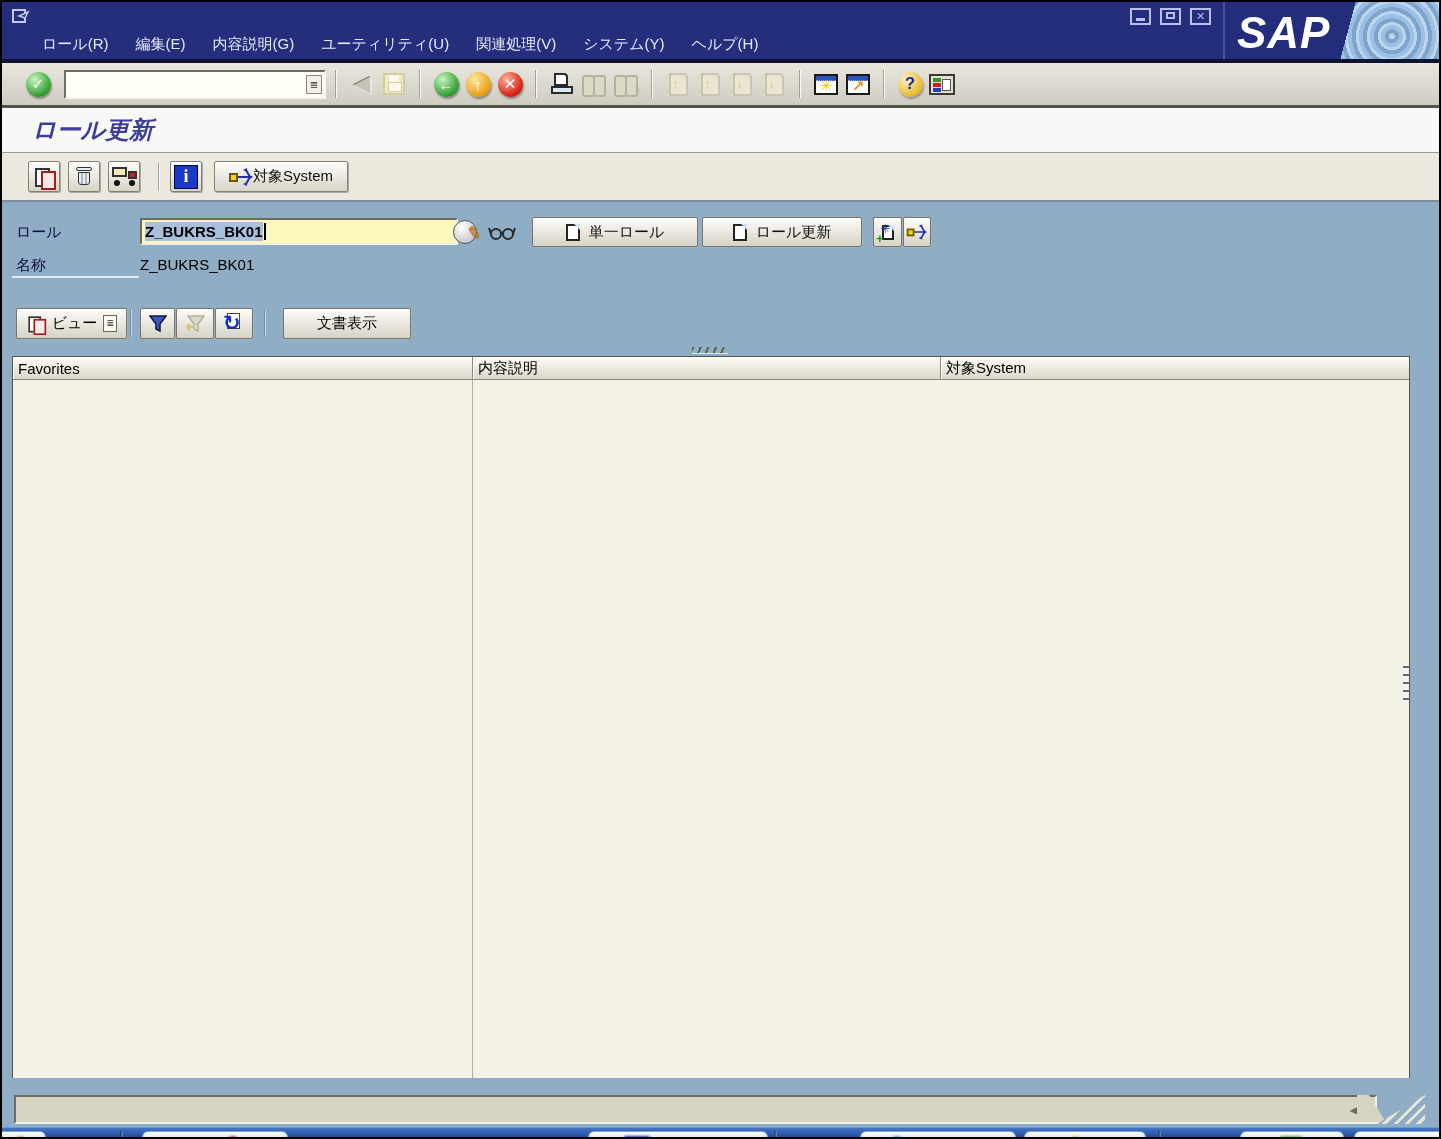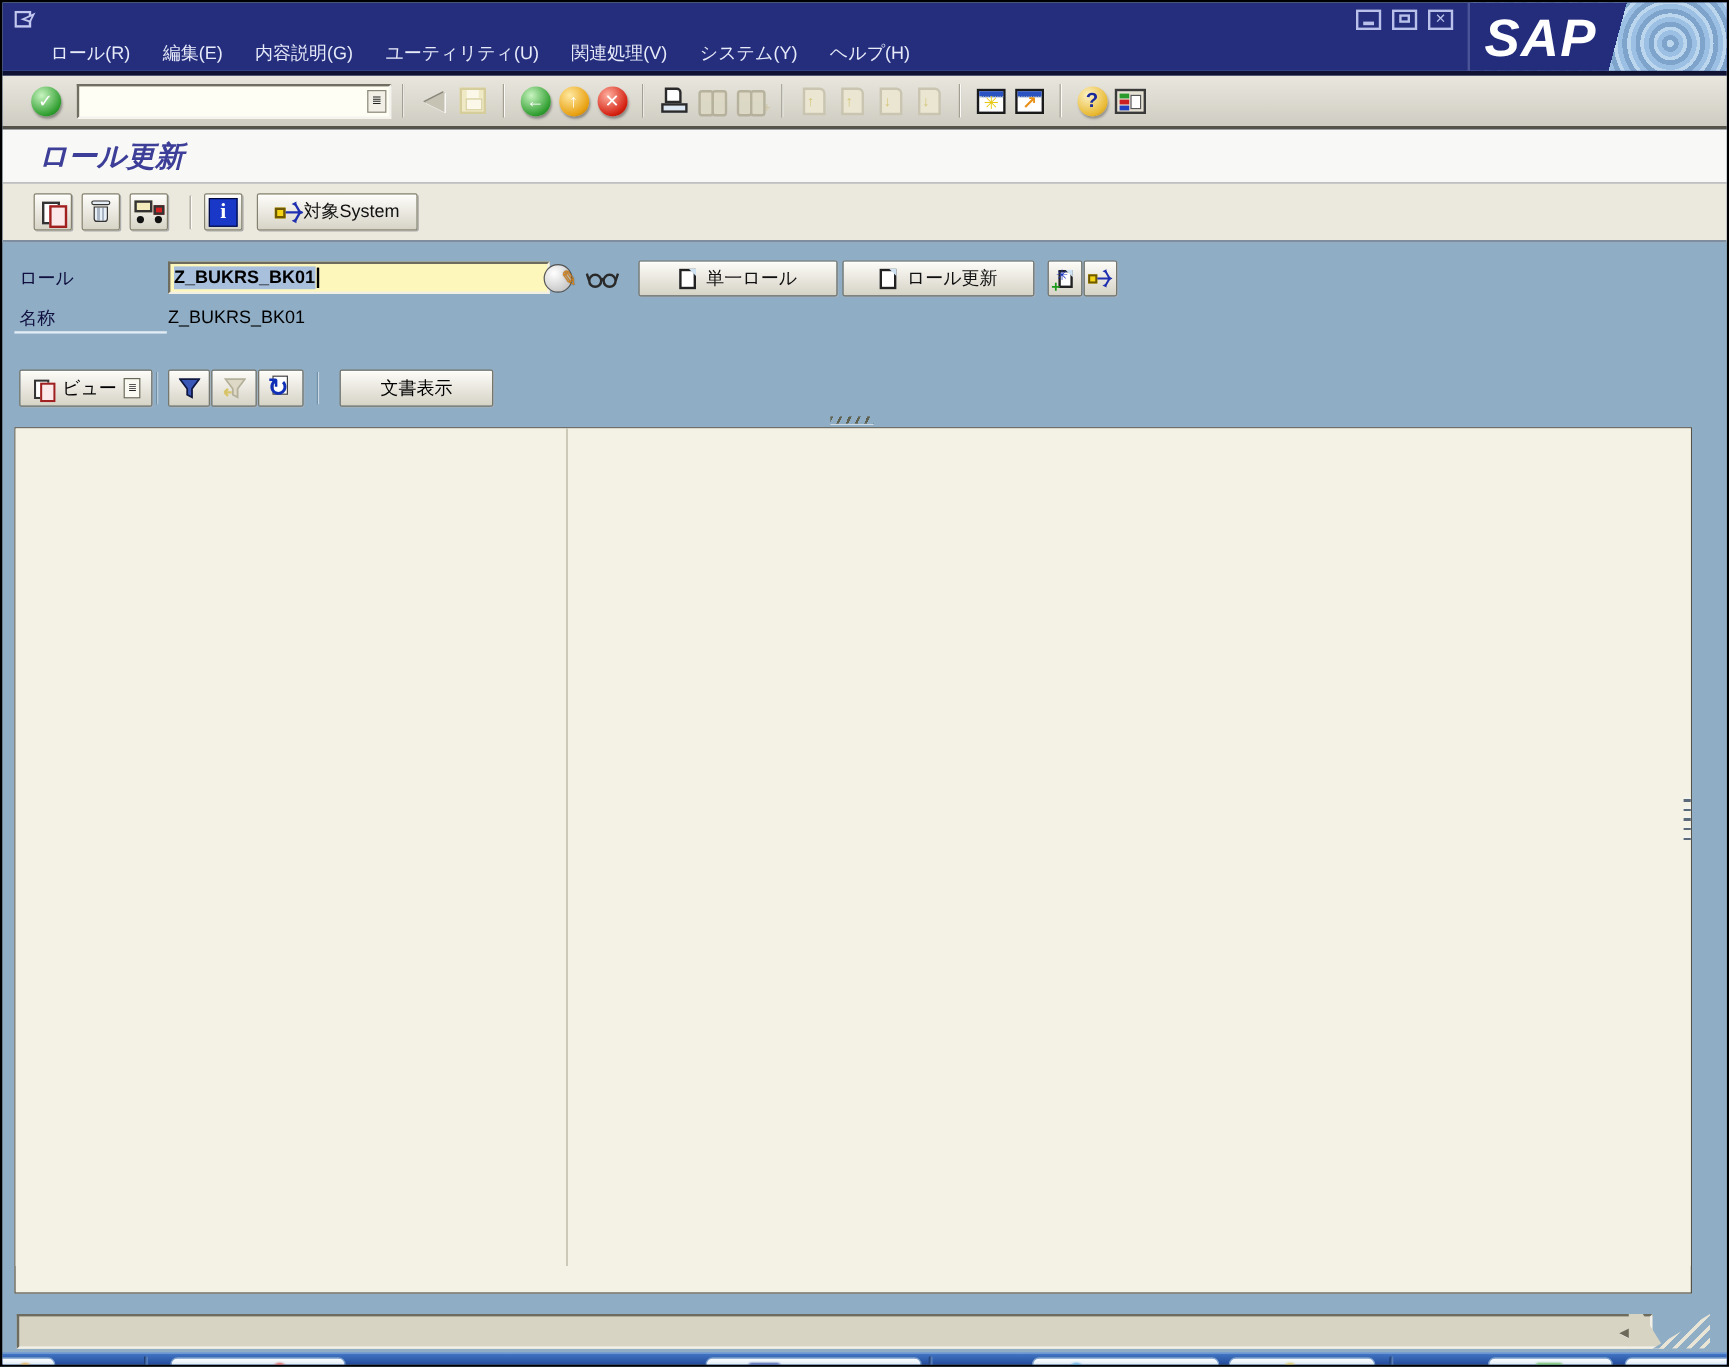--- a/index.html
+++ b/index.html
@@ -438,20 +438,25 @@
       </span>
     </div>
     <span class="v-sep" style="left:262px;"></span>
     <div class="vbtn" style="left:281px; width:128px;">
       <span>文書表示</span>
     </div>
 
     <div class="grip-h"></div>
 
     <div class="favtable">
+      <div class="thead">
+        <div class="th" style="width:460px;">Favorites</div>
+        <div class="th" style="width:468px;">内容説明</div>
+        <div class="th" style="flex:1;">対象System</div>
+      </div>
       <div class="tbody">
         <div class="col-div"></div>
       </div>
     </div>
 
     <div class="grip-v"></div>
   </div>
 
   <div class="statusrow">
     <div class="status-field">

